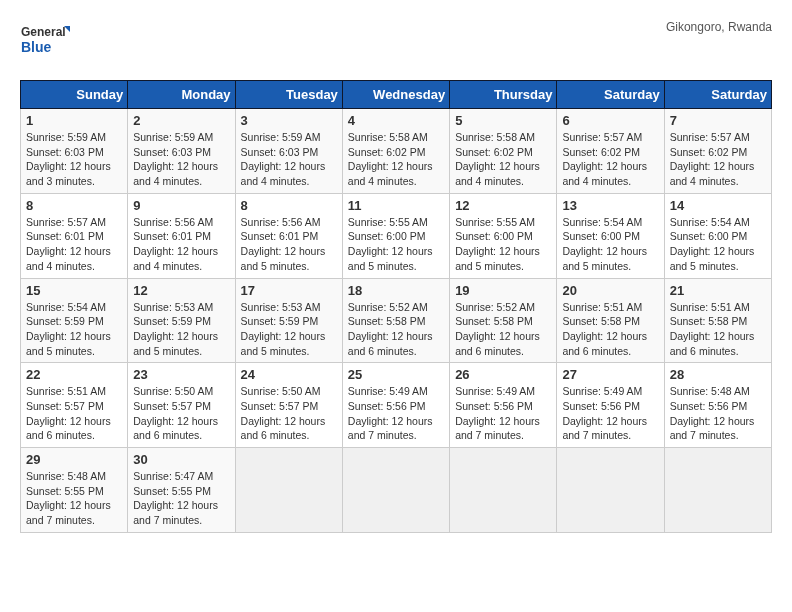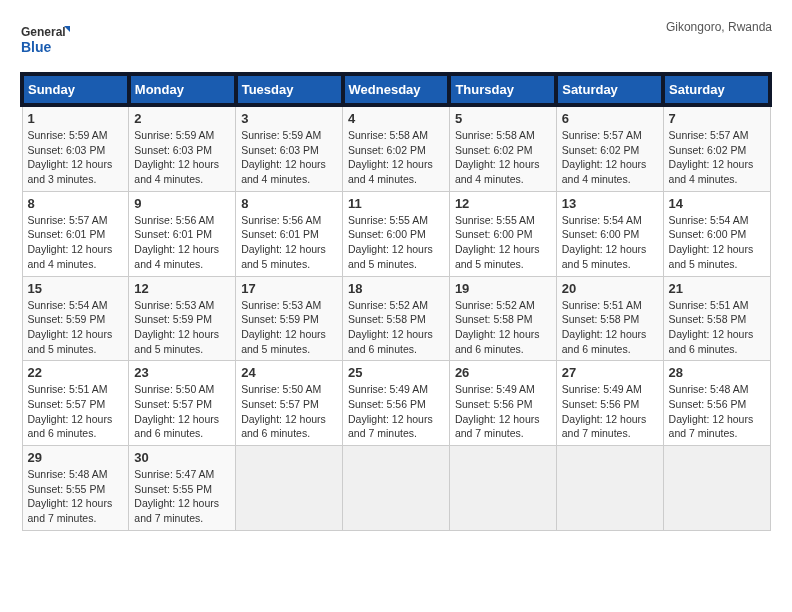--- a/index.html
+++ b/index.html
@@ -7,21 +7,21 @@
       font-family: Arial, sans-serif;
       background: #fff;
       width: 792px;
       min-height: 612px;
       padding: 20px;
     }
     .header {
       display: flex;
       justify-content: space-between;
       align-items: flex-start;
-      margin-bottom: 12px;
+      margin-bottom: 20px;
     }
     .logo {
       display: flex;
       align-items: center;
       gap: 4px;
     }
     .title-block {
       text-align: right;
     }
     .month-title {
@@ -35,24 +35,24 @@
     }
     table {
       width: 100%;
       border-collapse: collapse;
       font-size: 11px;
     }
     thead tr th {
       background-color: #1a5cb0;
       color: #fff;
       padding: 6px 4px;
-      text-align: left;
+      text-align: right;
       font-size: 13px;
       font-weight: bold;
-      border: 4px solid #0f172a;
+      border: 1px solid #0f172a;
     }
     tbody tr td {
       border: 1px solid #ccc;
       vertical-align: top;
       padding: 4px 5px;
       width: 14.28%;
       min-height: 80px;
       background: #fff;
     }
     tbody tr:nth-child(odd) td {

